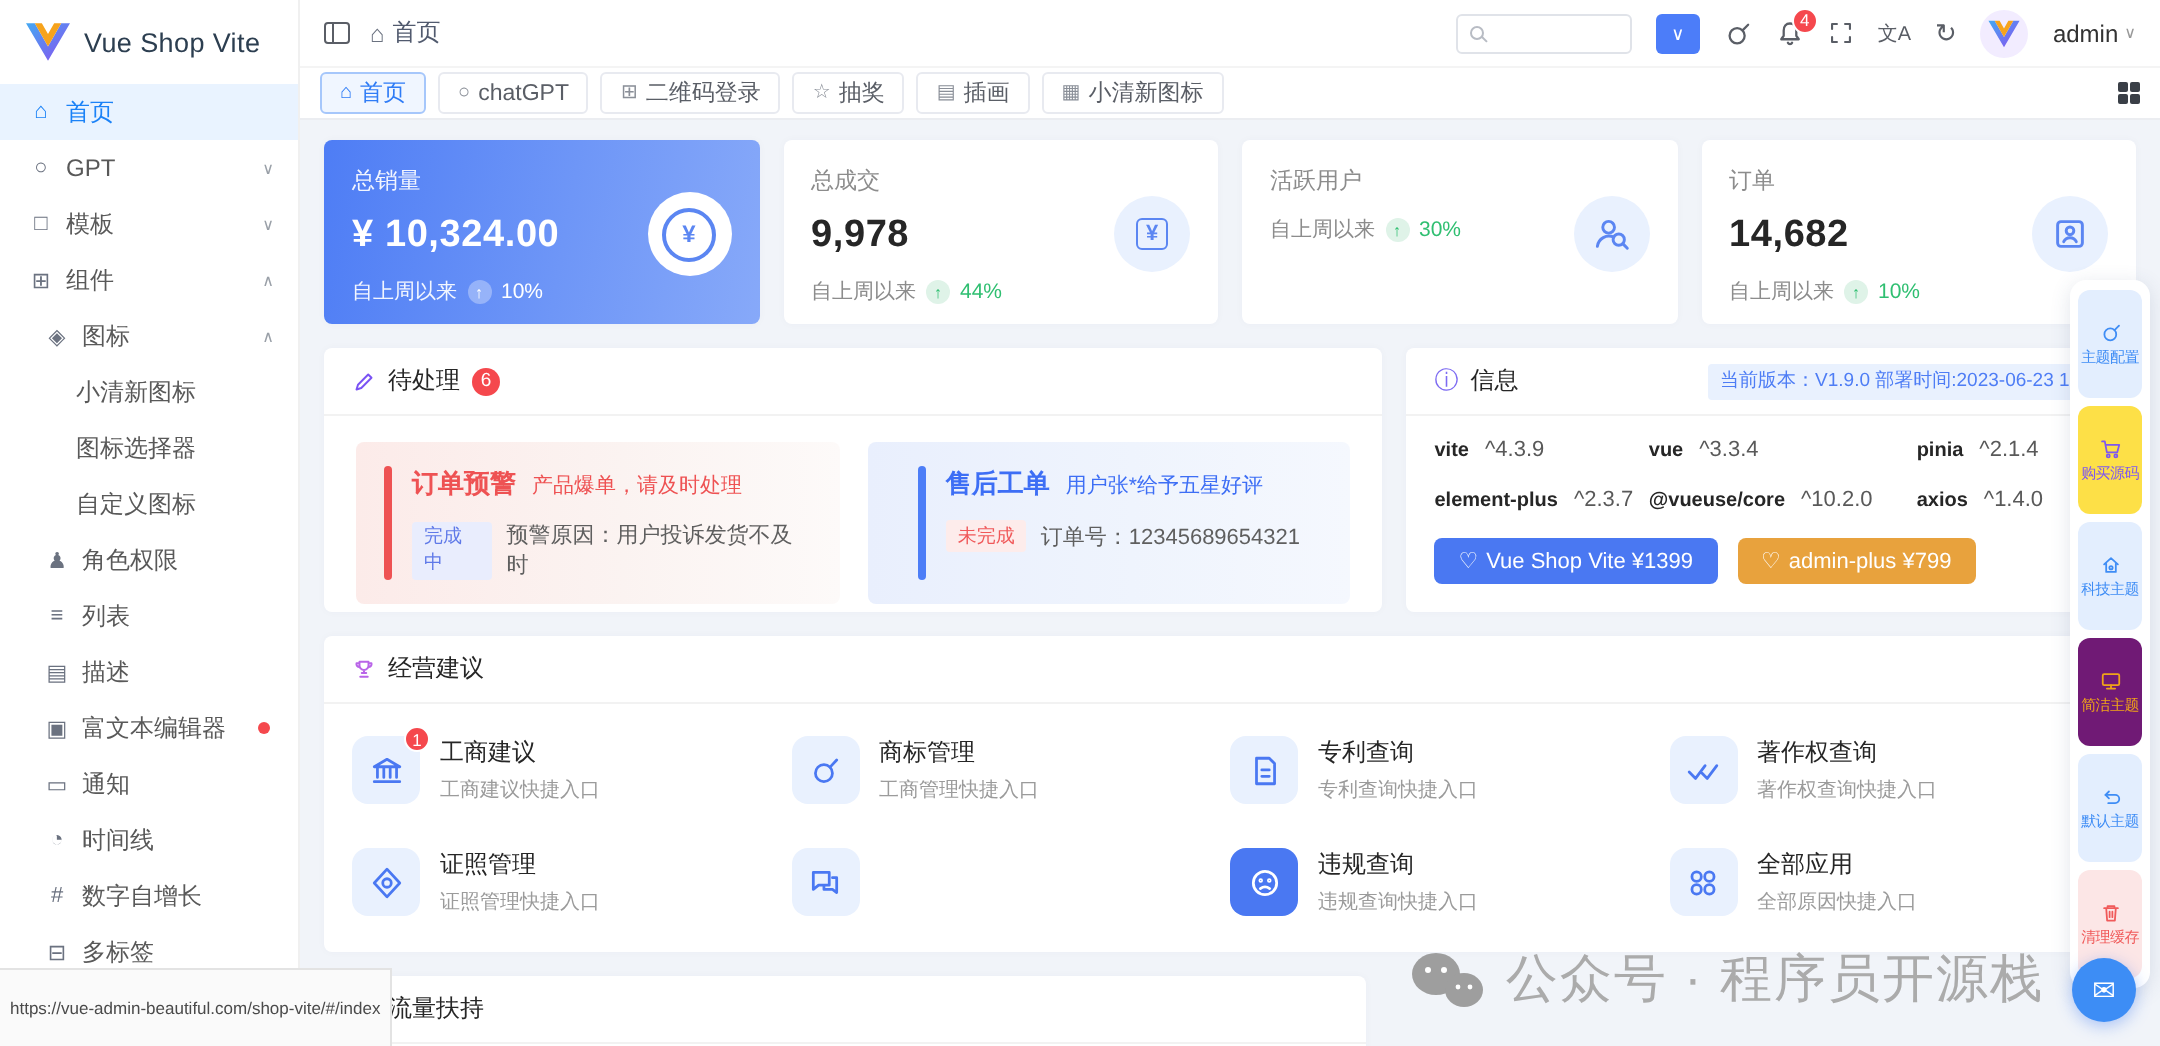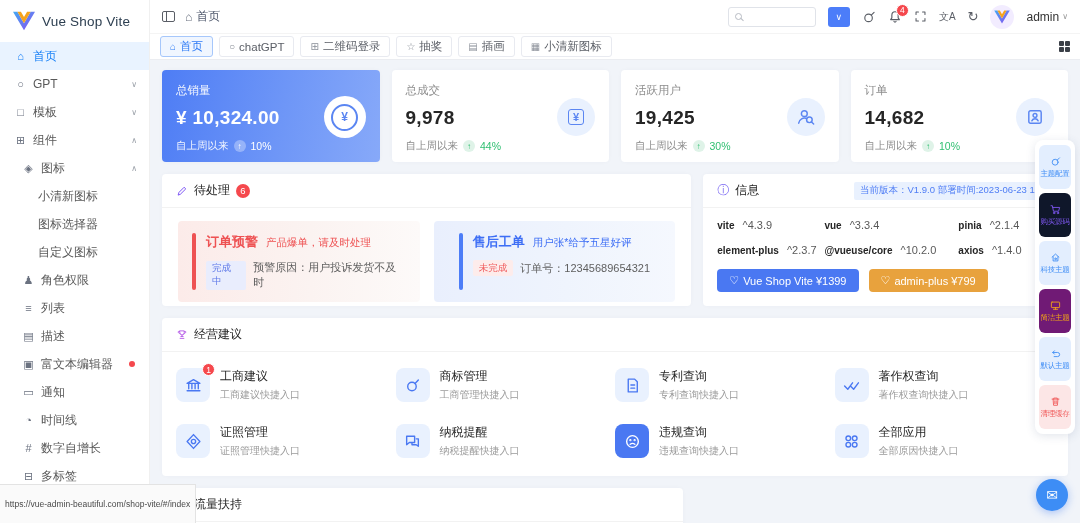--- a/index.html
+++ b/index.html
@@ -117,23 +117,23 @@
   .app-icon { width:34px; height:34px; border-radius:8px; background:#e9f1fe; color:#4a78f2; display:flex; align-items:center; justify-content:center; position:relative; flex:none; }
   .app-icon.fill { background:#4a78f2; color:#fff; }
   .app-badge { position:absolute; top:-5px; right:-5px; min-width:13px; height:13px; border-radius:7px; background:#f5484d; border:1px solid #fff; color:#fff; font-size:8.5px; display:flex; align-items:center; justify-content:center; }
   .app-title { font-size:12px; color:#262626; }
   .app-sub { font-size:10px; color:#9b9b9b; margin-top:3px; }
 
   .traffic-panel { margin-top:12px; width:57.5%; height:120px; }
 
   
   .fab-panel { position:absolute; right:5px; top:140px; width:40px; background:#fff; border-radius:8px; box-shadow:0 2px 10px rgba(60,80,120,.15); padding:5px 4px; display:flex; flex-direction:column; gap:4px; z-index:25; }
-  .fab-btn { height:44px; border:none; border-radius:6px; display:flex; flex-direction:column; align-items:center; justify-content:center; gap:2px; cursor:pointer; font-size:7.5px; letter-spacing:-.3px; }
+  .fab-btn { height:54px; border:none; border-radius:6px; display:flex; flex-direction:column; align-items:center; justify-content:center; gap:2px; cursor:pointer; font-size:7.5px; letter-spacing:-.3px; }
   .fab-btn.c-blue { background:#e3eefe; color:#3f8df5; }
-  .fab-btn.c-purple { background:#0f172a; color:#7e57f0; }
+  .fab-btn.c-purple { background:#fde047; color:#7e57f0; }
   .fab-btn.c-orange { background:#701a75; color:#f0a418; }
   .fab-btn.c-red { background:#fce6e6; color:#f05a5a; }
 
   
   .watermark { position:absolute; right:58px; bottom:16px; display:flex; align-items:center; gap:10px; color:#a8a8a8; z-index:24; }
   .wm-text { font-size:26px; color:#ababab; letter-spacing:1px; }
   .mail-fab { position:absolute; right:12px; bottom:12px; width:32px; height:32px; border-radius:50%; background:#3d8df5; color:#fff; border:none; font-size:14px; display:flex; align-items:center; justify-content:center; box-shadow:0 2px 8px rgba(60,120,240,.4); z-index:26; cursor:pointer; }
 </style>
 </head>
 <body>
@@ -336,21 +336,20 @@
           <span>自上周以来</span>
           <span class="up">↑</span>
           <span class="delta">44%</span>
         </div>
         <span class="s-icon">
             <span class="yen-sq">¥</span>
           </span>
       </div>
       <div class="stat-card">
         <div class="s-title">活跃用户</div>
-        <div class="s-value">19,425</div>
         <div class="s-foot">
           <span>自上周以来</span>
           <span class="up">↑</span>
           <span class="delta">30%</span>
         </div>
         <span class="s-icon">
           <svg class="ico" width="18" height="18" viewBox="0 0 16 16">
               <circle cx="6.5" cy="5" r="2.6"></circle>
               <path d="M1.5 13.5 A5.2 5.2 0 0 1 8.8 9.4"></path>
               <circle cx="11" cy="10.5" r="2.5"></circle>
@@ -528,24 +527,20 @@
               <div class="app-sub">证照管理快捷入口</div>
             </span>
         </div>
         <div class="app-item">
           <span class="app-icon">
             <svg class="ico" width="17" height="17" viewBox="0 0 16 16">
                 <path d="M2.5 3 H10 V9 H5 L2.5 11 Z"></path>
                 <path d="M11.5 5.5 H13.5 V12.5 L11.5 11 H7.5 V9.5"></path>
               </svg>
           </span>
-          <span>
-              <div class="app-title">纳税提醒</div>
-              <div class="app-sub">纳税提醒快捷入口</div>
-            </span>
         </div>
         <div class="app-item">
           <span class="app-icon fill">
             <svg class="ico" width="17" height="17" viewBox="0 0 16 16">
                 <circle cx="8" cy="8" r="5.5"></circle>
                 <circle cx="6" cy="6.8" r="0.4"></circle>
                 <circle cx="10" cy="6.8" r="0.4"></circle>
                 <path d="M5.8 10.6 Q8 9 10.2 10.6"></path>
               </svg>
           </span>
@@ -573,20 +568,31 @@
 
     <div class="panel traffic-panel">
       <div class="panel-head">
         <svg class="ico" width="12" height="12" viewBox="0 0 16 16" style="color:#7a52f4">
             <path d="M2 13.5 H14 M3.5 11 L6.5 7.5 L9 9.5 L13 4"></path>
           </svg>
         <span>流量扶持</span>
       </div>
     </div>
 
+    <div class="watermark">
+      <svg width="40" height="32" viewBox="0 0 40 32">
+        <ellipse cx="15" cy="13" rx="12" ry="10.5" fill="#9e9e9e"></ellipse>
+        <circle cx="11" cy="11" r="1.5" fill="#fff"></circle>
+          <circle cx="19" cy="11" r="1.5" fill="#fff"></circle>
+        <ellipse cx="29" cy="21" rx="9.5" ry="8.5" fill="#9e9e9e"></ellipse>
+        <circle cx="26" cy="19.5" r="1.2" fill="#fff"></circle>
+          <circle cx="32" cy="19.5" r="1.2" fill="#fff"></circle>
+      </svg>
+      <span class="wm-text">公众号 · 程序员开源栈</span>
+    </div>
 
     <button class="mail-fab">✉</button>
   </div>
 </div>
 
 <div class="fab-panel">
   <button class="fab-btn c-blue">
     <svg class="ico" width="11" height="11" viewBox="0 0 16 16">
         <circle cx="7.5" cy="9" r="4.3"></circle>
         <path d="M10.6 5.9 L13.8 2.7"></path>

